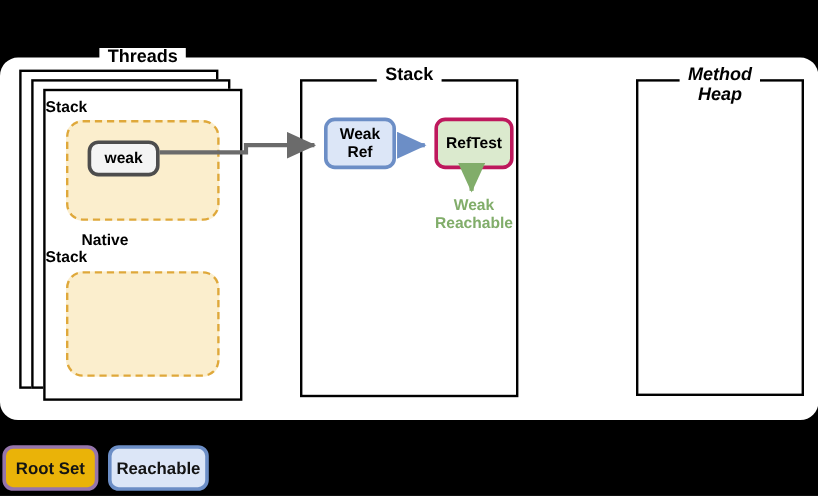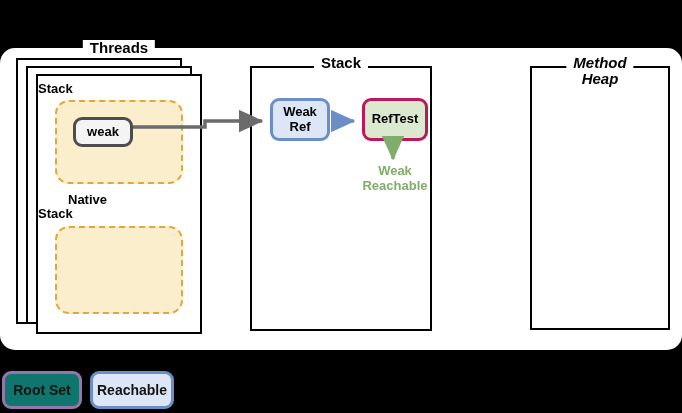--- a/index.html
+++ b/index.html
@@ -227,19 +227,19 @@
     </defs>
 
     <path d="M133,127 L205,127 L205,121 L262,121" fill="none" stroke="#6b6b6b" stroke-width="3.5" marker-end="url(#ah-gray)"></path>
 
     <path d="M332,121 L354,121" fill="none" stroke="#6c8ec6" stroke-width="3.5" marker-end="url(#ah-blue)"></path>
 
     <path d="M393,141 L393,159" fill="none" stroke="#81ad6a" stroke-width="3.5" marker-end="url(#ah-green)"></path>
   </svg>
 
   <div class="legend">
-    <div class="legend-chip" style="left:2px; width:80px; background:#0f766e; border:3px solid #9675ab;">Root Set</div>
+    <div class="legend-chip" style="left:2px; width:80px; background:#eab308; border:3px solid #9675ab;">Root Set</div>
 
     <div class="legend-chip" style="left:90px; width:84px; background:#dce6f7; border:3px solid #6c8ec6;">Reachable</div>
 
   </div>
 
 </div>
 
 </body></html>

